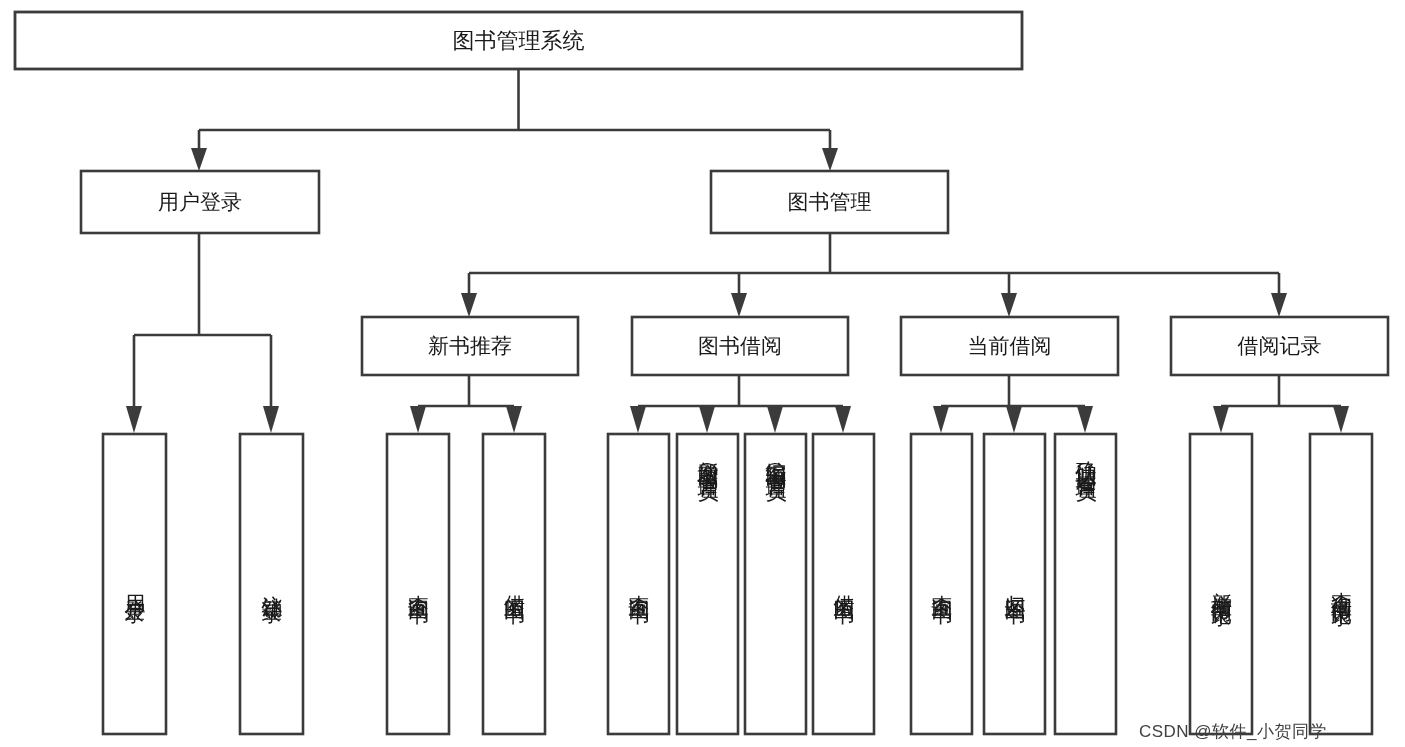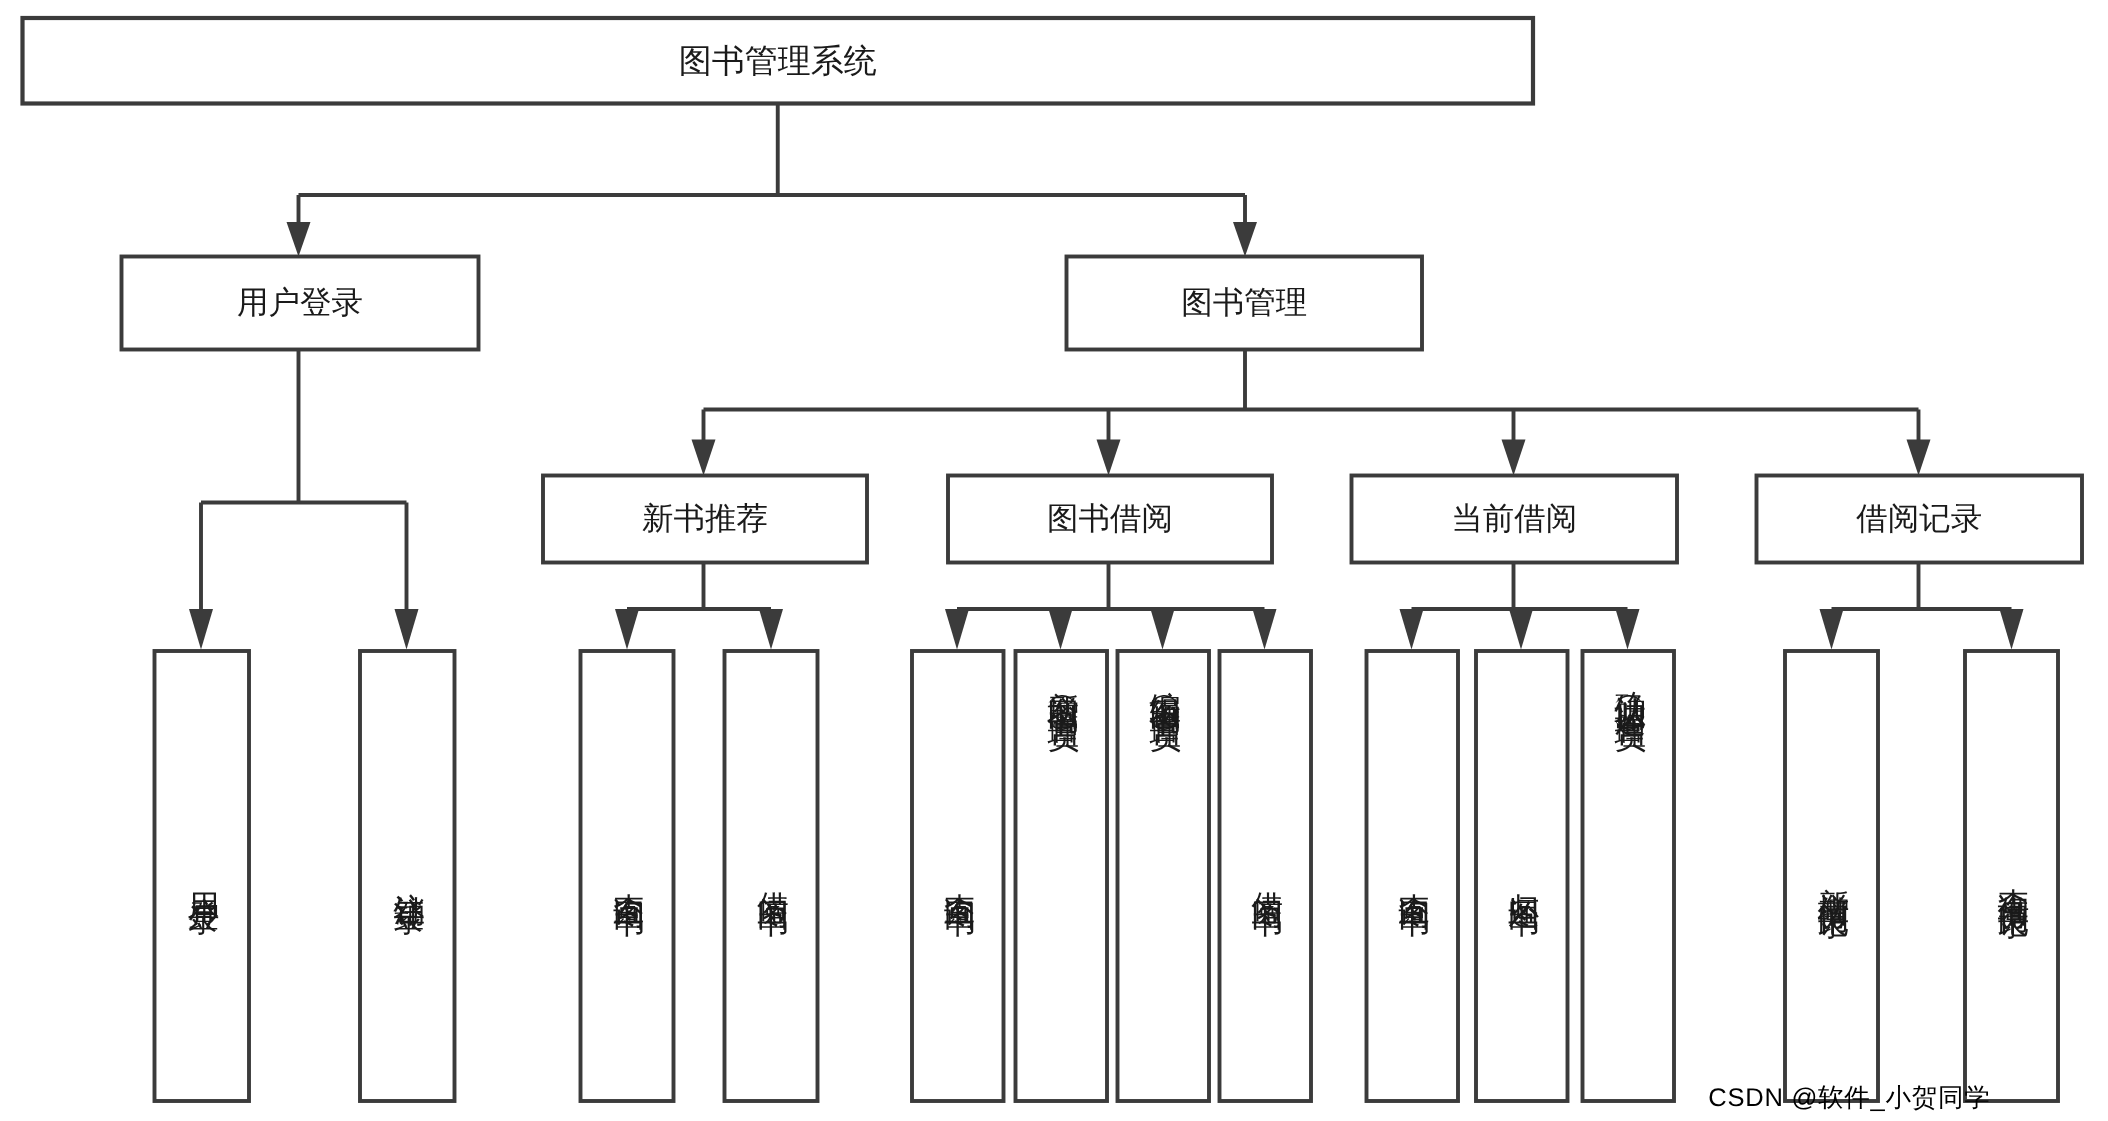--- a/index.html
+++ b/index.html
@@ -75,21 +75,21 @@
     letter-spacing: 3px;
     color: #1a1a1a;
     white-space: nowrap;
   }
   .watermark {
     position: absolute;
     right: 9px;
     bottom: 4px;
     font-family: "Liberation Sans", "DejaVu Sans", sans-serif;
     font-size: 17px;
-    color: #000000;
+    color: #404040;
     letter-spacing: 0.5px;
     white-space: nowrap;
     margin-left: 19px;
   }
 </style>
 </head>
 <body>
 
 <div id="diagram-root">
 

